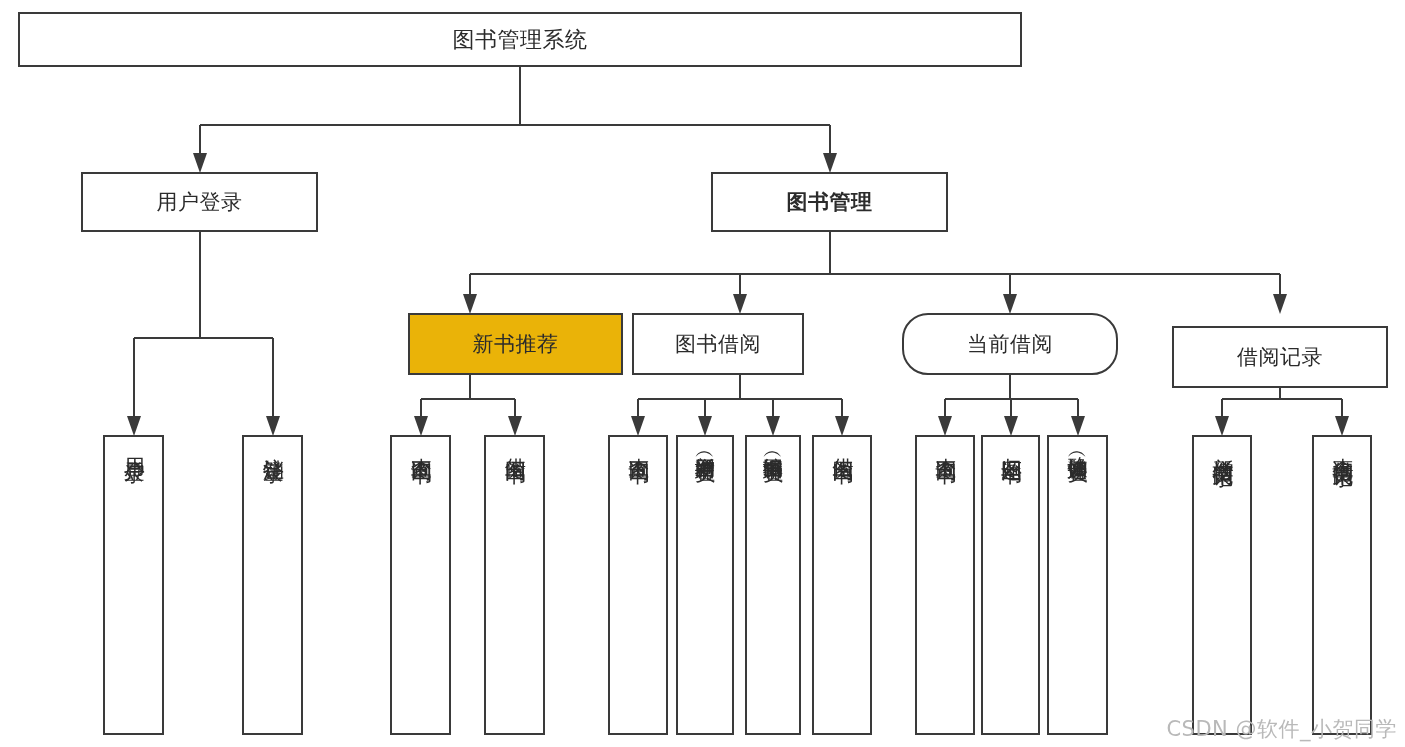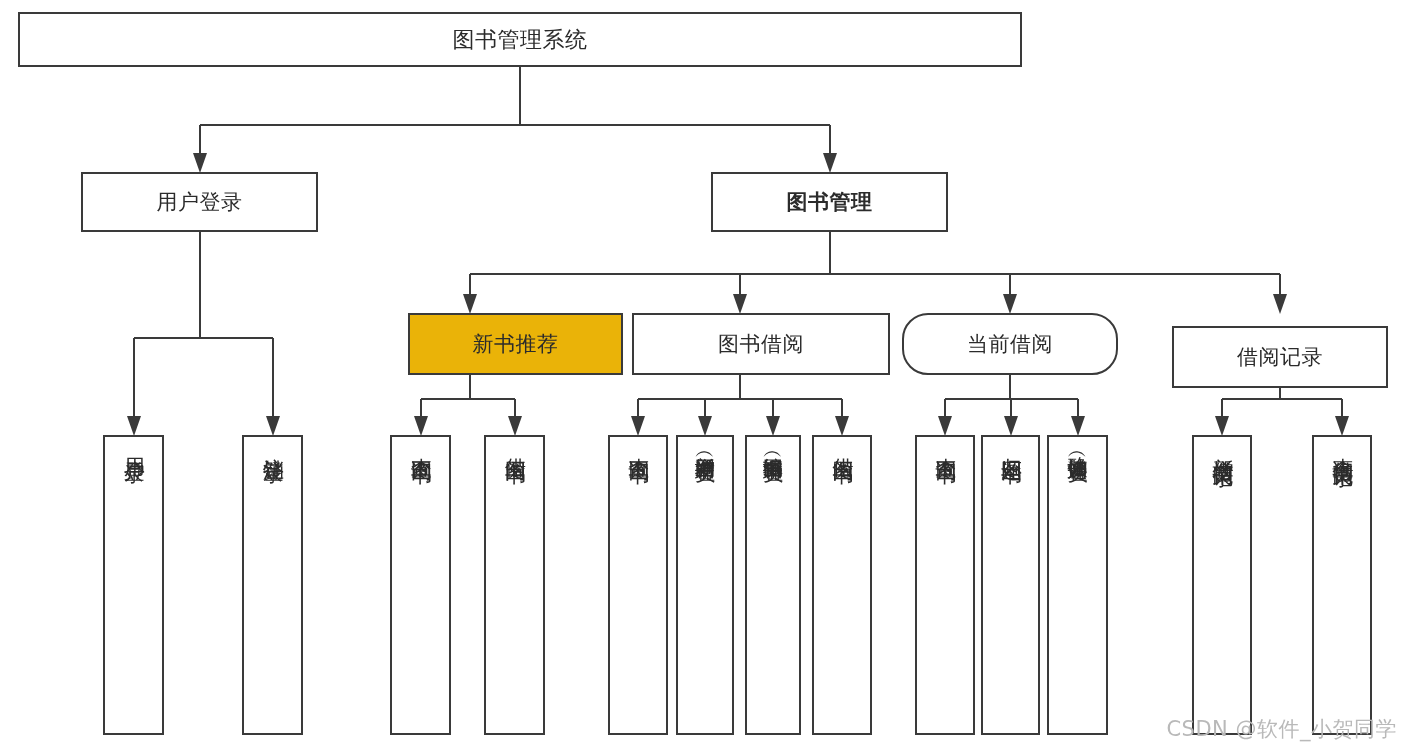--- a/index.html
+++ b/index.html
@@ -145,21 +145,21 @@
   <div class="node horiz" style="left: 81px; top: 172px; width: 237px; height: 60px; border-color: rgb(58, 58, 58); background: rgb(255, 255, 255); color: rgb(43, 43, 43);">
     <span class="node-label">用户登录</span>
   </div>
   <div class="node horiz" style="left: 711px; top: 172px; width: 237px; height: 60px; border-color: rgb(58, 58, 58); background: rgb(255, 255, 255); color: rgb(43, 43, 43); font-weight: bold;">
     <span class="node-label">图书管理</span>
   </div>
 
   <div class="node horiz" style="left: 362px; top: 313px; width: 215px; height: 62px; border-color: rgb(58, 58, 58); background: #eab308; color: rgb(43, 43, 43); margin-left: 46px;">
     <span class="node-label">新书推荐</span>
   </div>
-  <div class="node horiz" style="left: 632px; top: 313px; width: 258px; height: 62px; border-color: rgb(58, 58, 58); background: rgb(255, 255, 255); color: rgb(43, 43, 43);">
+  <div class="node horiz" style="left: 632px; top: 313px; width: 172px; height: 62px; border-color: rgb(58, 58, 58); background: rgb(255, 255, 255); color: rgb(43, 43, 43);">
     <span class="node-label">图书借阅</span>
   </div>
   <div class="node horiz" style="left: 902px; top: 313px; width: 216px; height: 62px; border-color: rgb(58, 58, 58); background: rgb(255, 255, 255); color: rgb(43, 43, 43); border-radius: 26px;">
     <span class="node-label">当前借阅</span>
   </div>
   <div class="node horiz" style="left: 1172px; top: 326px; width: 216px; height: 62px; border-color: rgb(58, 58, 58); background: rgb(255, 255, 255); color: rgb(43, 43, 43);">
     <span class="node-label">借阅记录</span>
   </div>
 
   <div class="node vert" style="left: 103px; top: 435px; width: 61px; height: 300px; border-color: rgb(58, 58, 58); background: rgb(255, 255, 255); color: rgb(43, 43, 43);">

